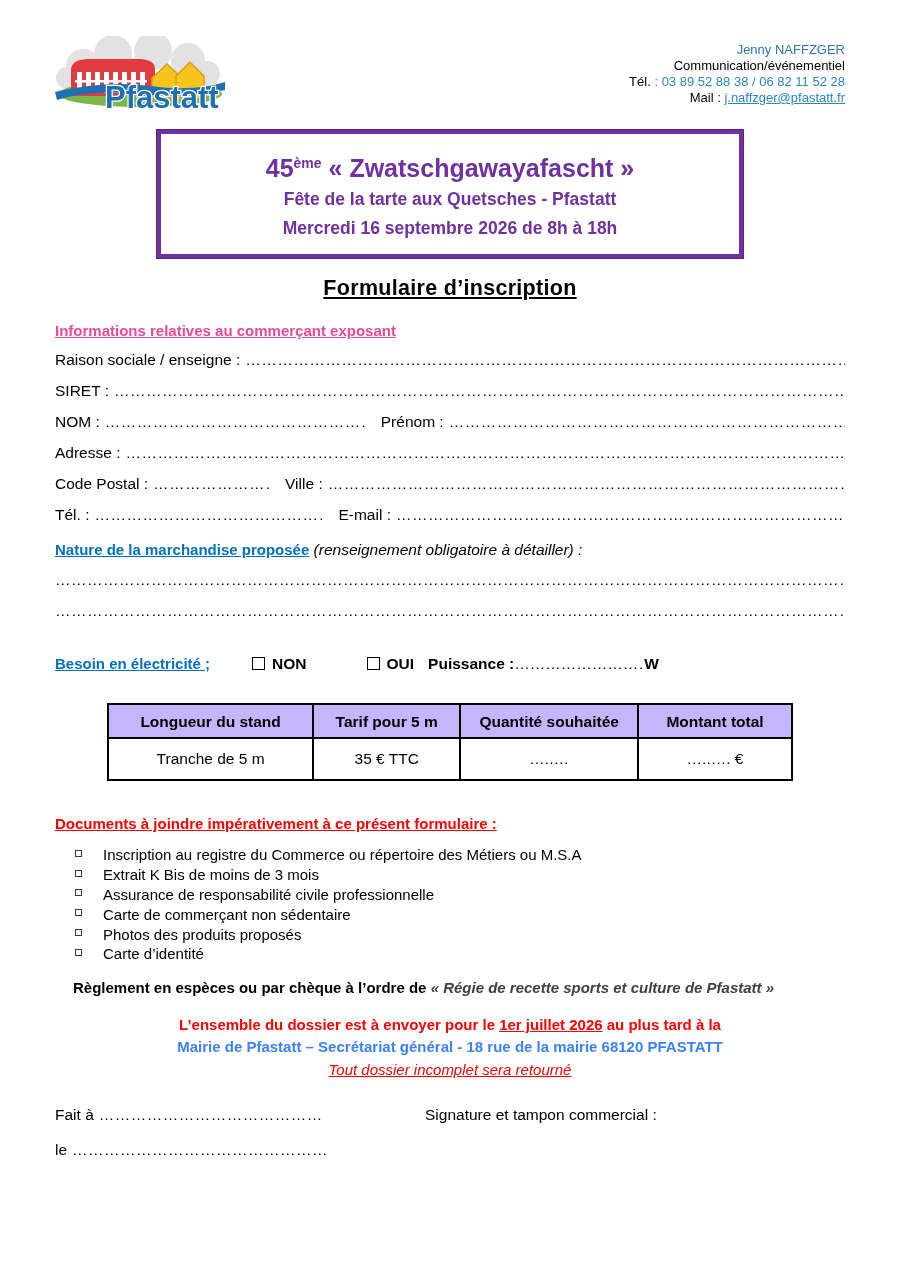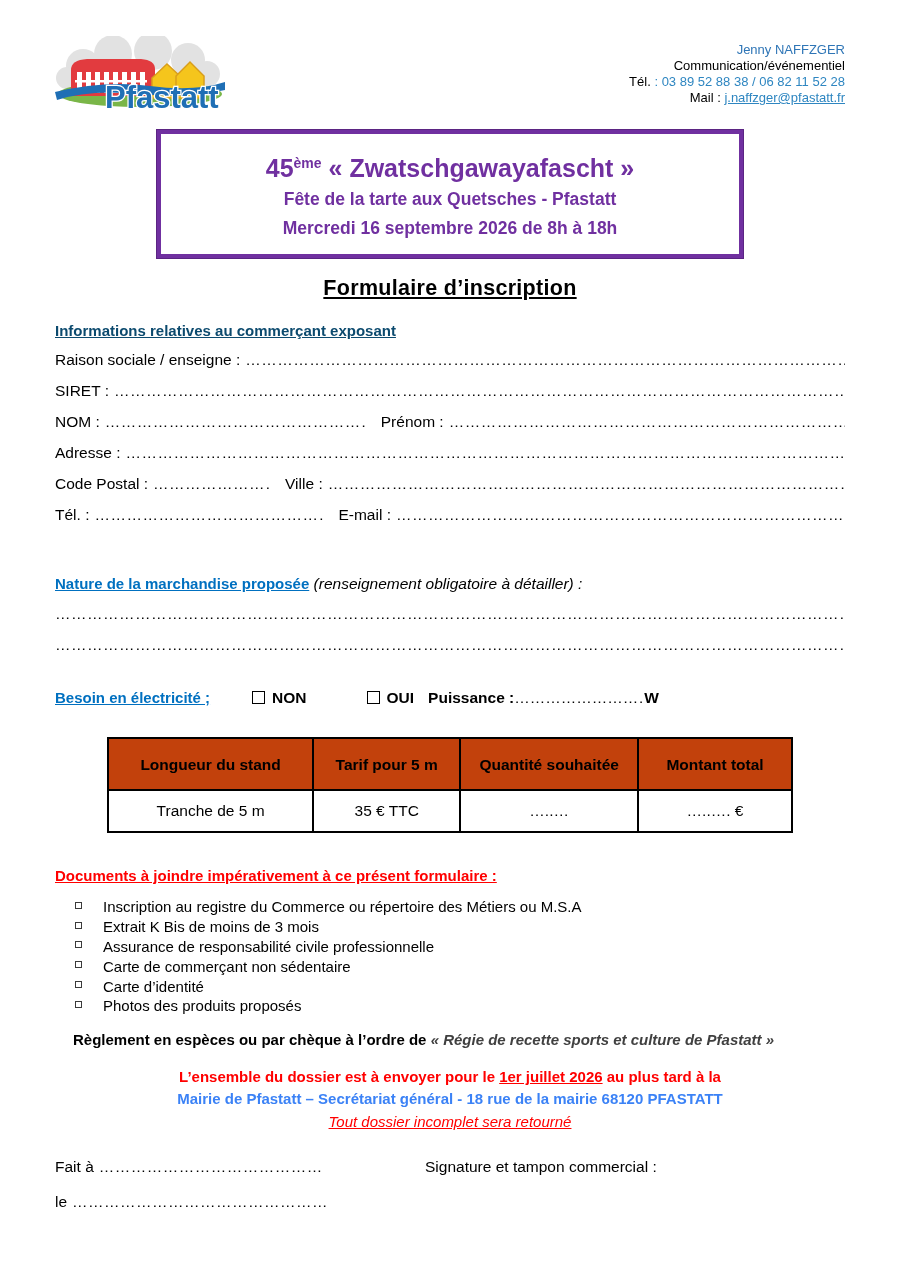--- a/index.html
+++ b/index.html
@@ -19,52 +19,52 @@
   .event-box { width:586px; margin:12px auto 0 auto; border:4px solid #7030A0;
                box-shadow:0 0 0 1px #5b2483; text-align:center; color:#7030A0;
                padding:14px 6px 13px 6px; }
   .event-box .l1 { font-size:25px; font-weight:bold; line-height:30px; }
   .event-box .l1 sup { font-size:14px; }
   .event-box .l2, .event-box .l3 { font-size:17.5px; font-weight:bold; line-height:26px; margin-top:3px; }
 
   .form-title { text-align:center; margin-top:18px; font-size:21.5px; font-weight:bold;
                 text-decoration:underline; letter-spacing:0.3px; }
 
-  .section-blue { margin-top:21px; font-size:15px; font-weight:bold; color:#0c4a6e; text-decoration:underline; }
+  .section-blue { margin-top:21px; font-size:15px; font-weight:bold; color:#ec4899; text-decoration:underline; }
   .section-red  { margin-top:34px; font-size:15px; font-weight:bold; color:#FF0000; text-decoration:underline; }
 
   
   .fields { margin-top:12px; }
   .field-line { display:flex; align-items:baseline; height:31px; font-size:15.5px; }
   .flabel { white-space:nowrap; margin-right:5px; }
   .leader { flex:1 1 auto; overflow:hidden; white-space:nowrap; letter-spacing:0.5px; color:#000; }
   .leader.fixed { flex:0 0 auto; }
   .w265 { width:262px; } .w115 { width:118px; } .w230 { width:230px; } .w225 { width:225px; } .w250 { width:255px; }
   .gap2 { margin-left:14px; }
 
-  .nature-line { margin-top:38px; font-size:15.5px; }
+  .nature-line { margin-top:4px; font-size:15.5px; }
   .nature-head { font-size:15px; font-weight:bold; color:#0070C0; text-decoration:underline; }
   .nature-note { font-style:italic; }
   .free-line { height:31px; margin-top:0; font-size:15.5px; overflow:hidden; white-space:nowrap; letter-spacing:0.5px; }
   .free-first { margin-top:12px; }
 
   
   .electric { margin-top:22px; display:flex; align-items:baseline; font-size:15.5px; }
   .elec-head { font-size:15px; font-weight:bold; color:#0070C0; text-decoration:underline; }
   .cb { width:13px; height:13px; border:1.5px solid #000; display:inline-block; vertical-align:-1px; margin-right:7px; }
   .chk { font-weight:bold; white-space:nowrap; }
   .chk-non { margin-left:42px; } .chk-oui { margin-left:60px; }
   .puiss { font-weight:bold; margin-left:14px; white-space:nowrap; }
   .puiss-leader { display:inline-block; width:130px; overflow:hidden; white-space:nowrap; vertical-align:baseline; font-weight:normal; }
   .watt { font-weight:bold; }
 
   
   table.stand { border-collapse:collapse; margin:30px 0 0 52px; width:686px; }
   table.stand th, table.stand td { border:2px solid #000; text-align:center; font-size:15.5px; }
-  table.stand th { background:#c2410c; font-weight:bold; height:52px; line-height:19px; padding:2px 16px; }
+  table.stand th { background:#c4b5fd; font-weight:bold; height:34px; line-height:19px; padding:2px 16px; }
   table.stand td { height:42px; font-weight:normal; }
   .col1{width:30%;} .col2{width:21.5%;} .col3{width:26%;} .col4{width:22.5%;}
 
   
   .checklist { margin-top:13px; list-style:none; }
   .checklist li { display:flex; align-items:baseline; font-size:15px; line-height:19.8px; padding-left:20px; }
   .sq { flex:0 0 auto; width:7px; height:7px; border:1.2px solid #3a3a3a; margin-right:21px; position:relative; top:-2px; align-self:center; }
 
   .payment { margin-top:15px; font-size:15px; font-weight:bold; padding-left:18px; }
   .payment .blue-it { color:#404040; font-style:italic; }
@@ -216,25 +216,25 @@
     <li>
         <span class="sq"></span>
         <span>Assurance de responsabilité civile professionnelle</span>
       </li>
     <li>
         <span class="sq"></span>
         <span>Carte de commerçant non sédentaire</span>
       </li>
     <li>
         <span class="sq"></span>
+        <span>Photos des produits proposés</span>
+      </li>
+    <li>
+        <span class="sq"></span>
         <span>Carte d’identité</span>
-      </li>
-    <li>
-        <span class="sq"></span>
-        <span>Photos des produits proposés</span>
       </li>
   </ul>
 
   <div class="payment">
     <span>Règlement en espèces ou par chèque à l’ordre de </span><span class="blue-it">« Régie de recette sports et culture de Pfastatt »</span>
   </div>
 
   <div class="deadline">
     <span>L’ensemble du dossier est à envoyer pour le </span><span class="u">1er juillet 2026</span><span> au plus tard à la</span>
   </div>

